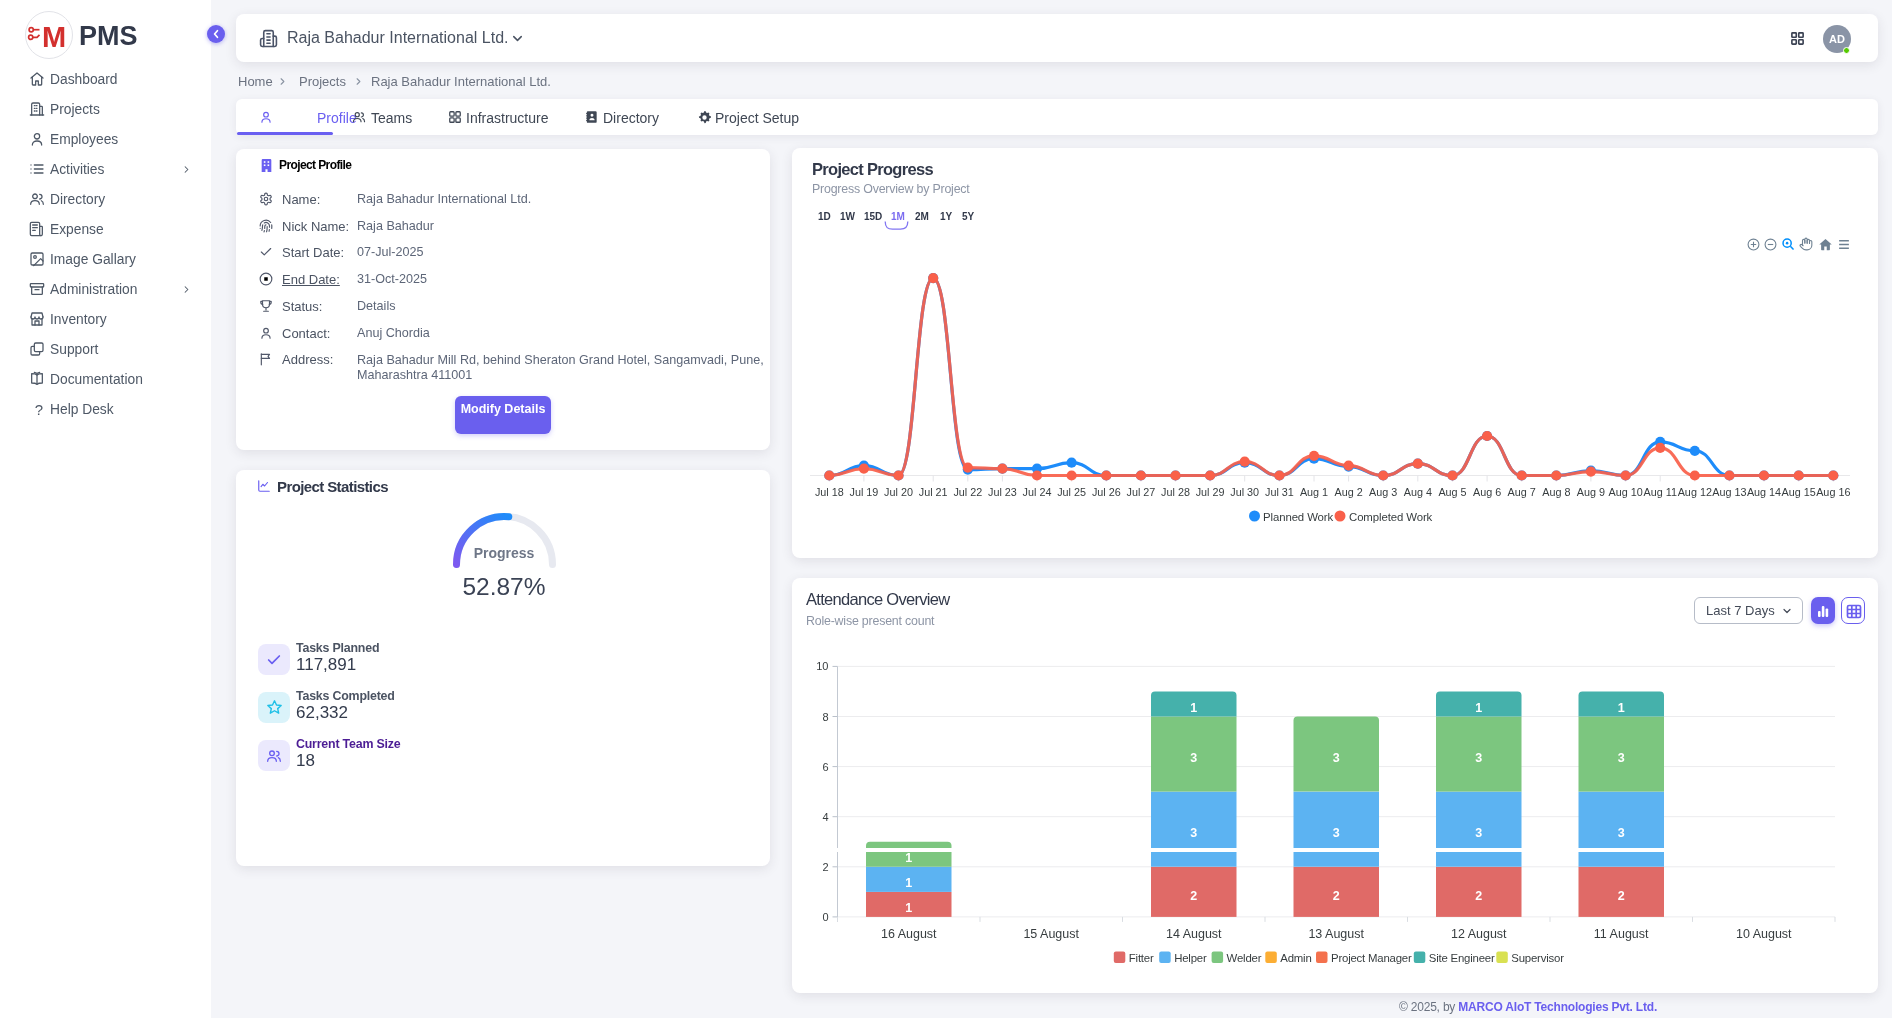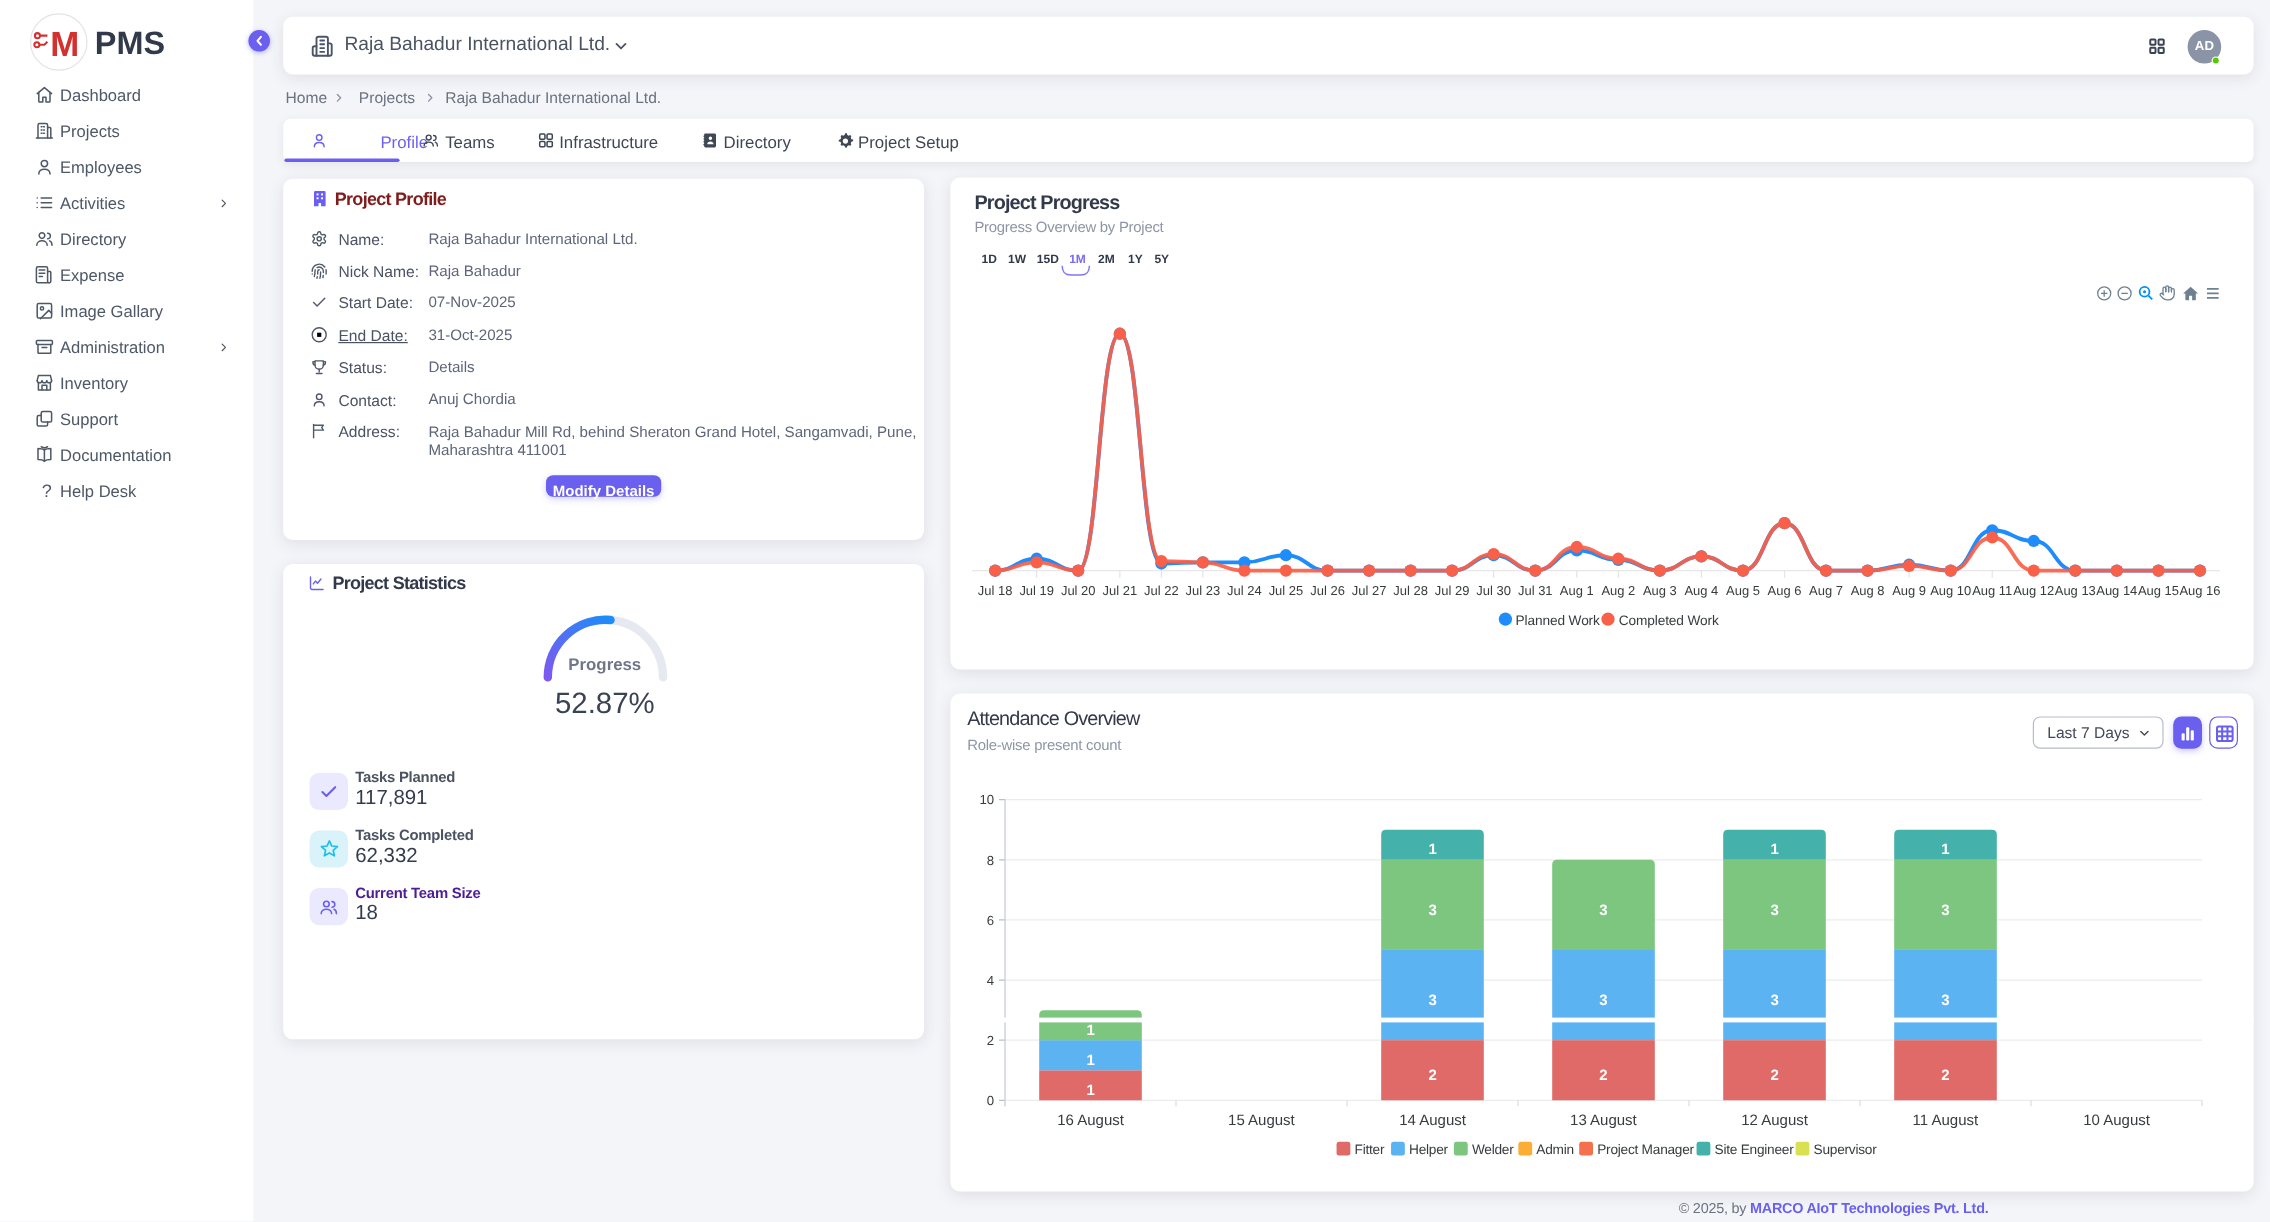--- a/index.html
+++ b/index.html
@@ -195,21 +195,21 @@
     <svg width="13" height="15" viewBox="0 0 24 28" fill="#6a5ff1">
       <path d="M3 26V4a2 2 0 0 1 2-2h14a2 2 0 0 1 2 2v22h-7v-5h-4v5H3Z"></path>
       <g fill="#fff">
         <rect x="7" y="6" width="3" height="3"></rect>
         <rect x="14" y="6" width="3" height="3"></rect>
         <rect x="7" y="12" width="3" height="3"></rect>
         <rect x="14" y="12" width="3" height="3"></rect>
       </g>
     </svg>
   </div>
-<div class="abs" style="left:279px;top:158px;font-size:15px;font-weight:bold;letter-spacing:-0.6px;color:#7f1d1d;">Project Profile</div>
+<div class="abs" style="left:279px;top:158px;font-size:12px;font-weight:bold;letter-spacing:-0.6px;color:#000000;">Project Profile</div>
 <svg class="abs" style="left:259px;top:192px;" width="14" height="14" viewBox="0 0 24 24" fill="none" stroke="#51586a" stroke-width="2" stroke-linecap="round" stroke-linejoin="round">
     <path d="M12.22 2h-.44a2 2 0 0 0-2 2v.18a2 2 0 0 1-1 1.73l-.43.25a2 2 0 0 1-2 0l-.15-.08a2 2 0 0 0-2.73.73l-.22.38a2 2 0 0 0 .73 2.73l.15.1a2 2 0 0 1 1 1.72v.51a2 2 0 0 1-1 1.74l-.15.09a2 2 0 0 0-.73 2.73l.22.38a2 2 0 0 0 2.73.73l.15-.08a2 2 0 0 1 2 0l.43.25a2 2 0 0 1 1 1.73V20a2 2 0 0 0 2 2h.44a2 2 0 0 0 2-2v-.18a2 2 0 0 1 1-1.73l.43-.25a2 2 0 0 1 2 0l.15.08a2 2 0 0 0 2.73-.73l.22-.39a2 2 0 0 0-.73-2.73l-.15-.08a2 2 0 0 1-1-1.74v-.5a2 2 0 0 1 1-1.74l.15-.09a2 2 0 0 0 .73-2.73l-.22-.38a2 2 0 0 0-2.73-.73l-.15.08a2 2 0 0 1-2 0l-.43-.25a2 2 0 0 1-1-1.73V4a2 2 0 0 0-2-2Z"></path>
     <circle cx="12" cy="12" r="3"></circle>
   </svg>
 <div class="abs" style="left:282px;top:192px;font-size:13px;color:#4b5362;">Name:</div>
 <div class="abs" style="left:357px;top:192px;font-size:12.6px;color:#5d6678;">Raja Bahadur International Ltd.</div>
 <svg class="abs" style="left:259px;top:218.7px;" width="14" height="14" viewBox="0 0 24 24" fill="none" stroke="#51586a" stroke-width="2" stroke-linecap="round" stroke-linejoin="round">
     <path d="M12 10a2 2 0 0 0-2 2c0 1.02-.1 2.51-.26 4"></path>
     <path d="M14 13.12c0 2.38 0 6.38-1 8.88"></path>
     <path d="M17.29 21.02c.12-.6.43-2.3.5-3.02"></path>
@@ -219,21 +219,21 @@
     <path d="M5 19.5C5.5 18 6 15 6 12a6 6 0 0 1 .34-2"></path>
     <path d="M8.65 22c.21-.66.45-1.32.57-2"></path>
     <path d="M9 6.8a6 6 0 0 1 9 5.2v2"></path>
   </svg>
 <div class="abs" style="left:282px;top:218.7px;font-size:13px;color:#4b5362;">Nick Name:</div>
 <div class="abs" style="left:357px;top:218.7px;font-size:12.6px;color:#5d6678;">Raja Bahadur</div>
 <svg class="abs" style="left:259px;top:245.4px;" width="14" height="14" viewBox="0 0 24 24" fill="none" stroke="#51586a" stroke-width="2" stroke-linecap="round" stroke-linejoin="round">
     <path d="M20 6 9 17l-5-5"></path>
   </svg>
 <div class="abs" style="left:282px;top:245.4px;font-size:13px;color:#4b5362;">Start Date:</div>
-<div class="abs" style="left:357px;top:245.4px;font-size:12.6px;color:#5d6678;">07-Nov-2025</div>
+<div class="abs" style="left:357px;top:245.4px;font-size:12.6px;color:#5d6678;">07-Jul-2025</div>
 <svg class="abs" style="left:259px;top:272.1px;" width="14" height="14" viewBox="0 0 24 24" fill="none" stroke="#51586a" stroke-width="2" stroke-linecap="round" stroke-linejoin="round">
     <circle cx="12" cy="12" r="10"></circle>
     <rect x="9" y="9" width="6" height="6" fill="currentColor" stroke="none"></rect>
   </svg>
 <div class="abs" style="left:282px;top:272.1px;font-size:13px;color:#4b5362;text-decoration:underline;">End Date:</div>
 <div class="abs" style="left:357px;top:272.1px;font-size:12.6px;color:#5d6678;">31-Oct-2025</div>
 <svg class="abs" style="left:259px;top:298.8px;" width="14" height="14" viewBox="0 0 24 24" fill="none" stroke="#51586a" stroke-width="2" stroke-linecap="round" stroke-linejoin="round">
     <path d="M6 9a6 6 0 0 0 12 0V3H6Z"></path>
     <path d="M6 4H3.5a.5.5 0 0 0-.5.5C3 7 4.5 9 6.5 9"></path>
     <path d="M18 4h2.5a.5.5 0 0 1 .5.5C21 7 19.5 9 17.5 9"></path>
@@ -247,21 +247,21 @@
     <path d="M5 21c0-3.9 3.1-6 7-6s7 2.1 7 6"></path>
   </svg>
 <div class="abs" style="left:282px;top:325.5px;font-size:13px;color:#4b5362;">Contact:</div>
 <div class="abs" style="left:357px;top:325.5px;font-size:12.6px;color:#5d6678;">Anuj Chordia</div>
 <svg class="abs" style="left:259px;top:352.2px;" width="14" height="14" viewBox="0 0 24 24" fill="none" stroke="#51586a" stroke-width="2" stroke-linecap="round" stroke-linejoin="round">
     <path d="M4 22V3"></path>
     <path d="M4 4h14l-2.5 3.5L18 11H4"></path>
   </svg>
 <div class="abs" style="left:282px;top:352.2px;font-size:13px;color:#4b5362;">Address:</div>
 <div class="abs" style="left:357px;top:352.5px;width:420px;font-size:12.6px;color:#5d6678;line-height:15.5px;white-space:nowrap;">Raja Bahadur Mill Rd, behind Sheraton Grand Hotel, Sangamvadi, Pune,<br>Maharashtra 411001</div>
-<div class="abs" style="left:455px;top:396px;width:96px;height:18px;background:#6a5fee;border-radius:6px;color:#fff;font-size:12.5px;font-weight:bold;text-align:center;line-height:27px;box-shadow:0 2px 5px rgba(106,95,238,.3);">Modify Details</div>
+<div class="abs" style="left:455px;top:396px;width:96px;height:38px;background:#6a5fee;border-radius:6px;color:#fff;font-size:12.5px;font-weight:bold;text-align:center;line-height:27px;box-shadow:0 2px 5px rgba(106,95,238,.3);">Modify Details</div>
 
 <div class="card" style="left:236px;top:470px;width:534px;height:396px;"></div>
 <div class="abs" style="left:257px;top:479px;">
     <svg width="14" height="14" viewBox="0 0 24 24" fill="none" stroke="#6a5ff1" stroke-width="2" stroke-linecap="round" stroke-linejoin="round">
       <path d="M3 3v16a2 2 0 0 0 2 2h16"></path>
       <path d="m7 13 3-4 3 3 5-6"></path>
     </svg>
   </div>
 <div class="abs" style="left:277px;top:478px;font-size:15px;font-weight:bold;letter-spacing:-0.6px;color:#32394a;">Project Statistics</div>
 <div class="abs" style="left:448px;top:508px;">

